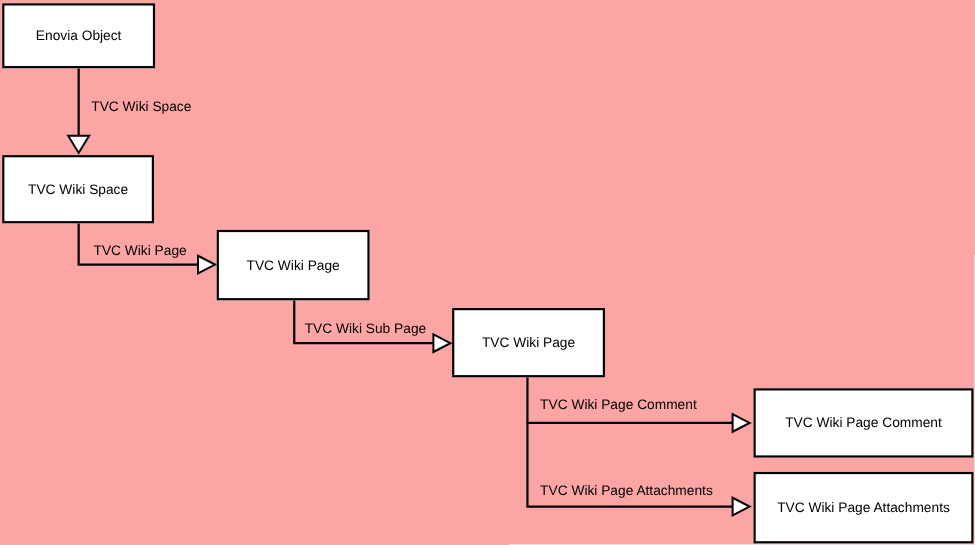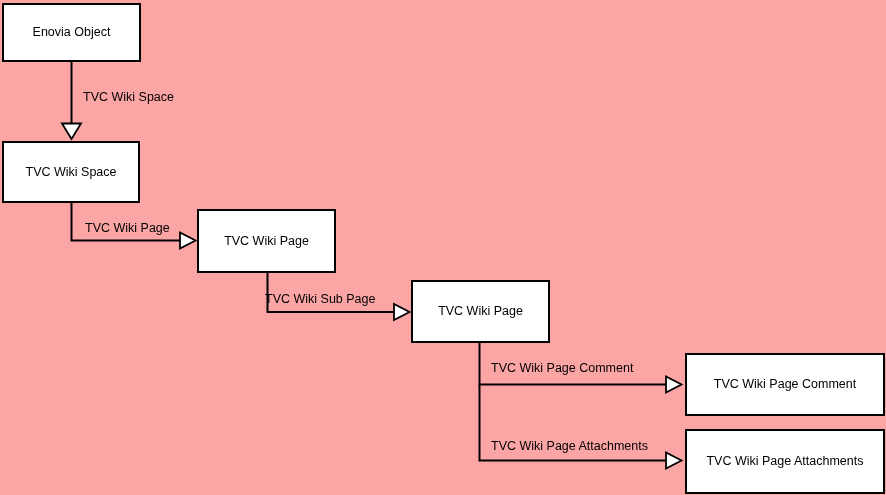--- a/index.html
+++ b/index.html
@@ -87,19 +87,19 @@
   </div>
 
   <div class="node" style="left:685px; top:429px; width:200px; height:65px;">
     <span>TVC Wiki Page Attachments</span>
   </div>
 
   <div class="edge-label" style="left:83px; top:91px;">TVC Wiki Space</div>
 
   <div class="edge-label" style="left:85px; top:222px;">TVC Wiki Page</div>
 
-  <div class="edge-label" style="left:265px; top:293px;">TVC Wiki Sub Page</div>
+  <div class="edge-label" style="left:277px; top:293px;">TVC Wiki Sub Page</div>
 
   <div class="edge-label" style="left:491px; top:362px;">TVC Wiki Page Comment</div>
 
   <div class="edge-label" style="left:491px; top:440px;">TVC Wiki Page Attachments</div>
 
 </div>
 
 </body></html>

